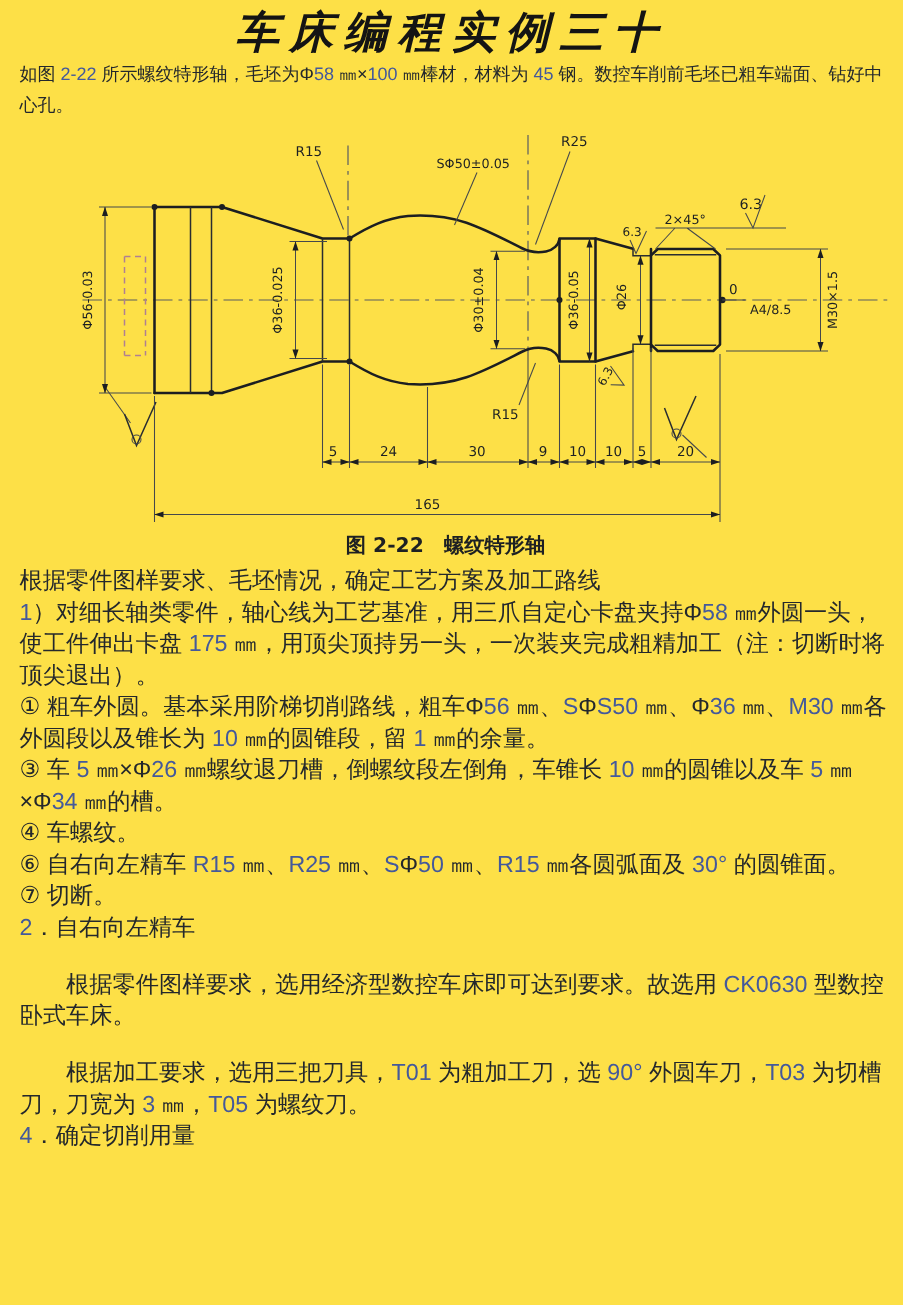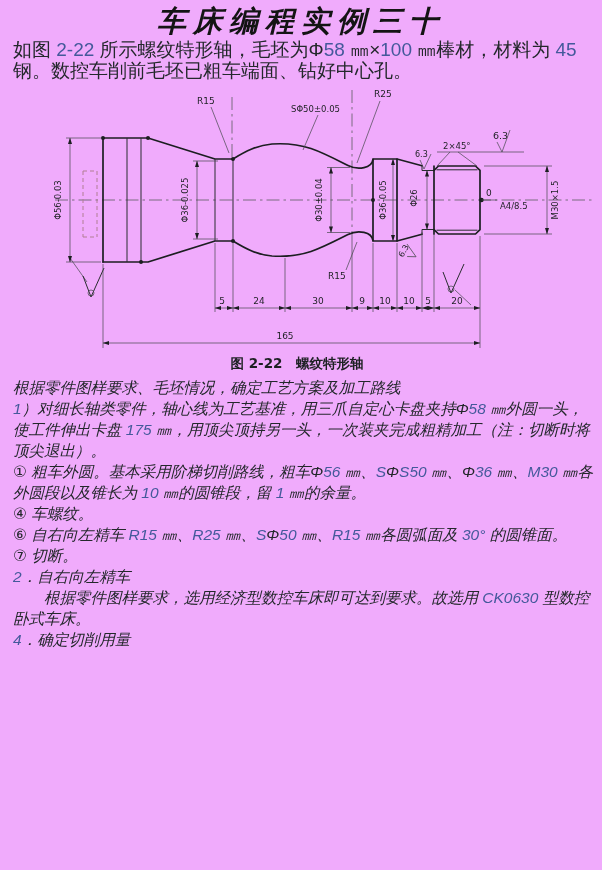--- a/index.html
+++ b/index.html
@@ -1,26 +1,26 @@
 <!DOCTYPE html>
 <html><head>
 <meta charset="utf-8">
 <style>
   html,body{margin:0;padding:0;background:#e8e8e8;}
-  .page{position:relative;width:602px;height:870px;background:#f0abfc;overflow:hidden;
+  .page{position:relative;width:602px;height:870px;background:#fde047;overflow:hidden;
         font-family:"Liberation Sans","DejaVu Sans",sans-serif;}
   .title{position:absolute;top:2px;left:0;right:0;text-align:center;
          font-family:"DejaVu Serif","Liberation Serif",serif;
          font-style:italic;font-weight:bold;font-size:29px;letter-spacing:7px;color:#141414;}
   .intro{position:absolute;top:39px;left:13px;width:578px;
-         font-size:19px;line-height:21px;color:#24282c;}
+         font-size:12px;line-height:21px;color:#24282c;}
   .bodytext{position:absolute;top:377px;left:13px;width:580px;
          font-size:15.5px;line-height:21px;color:#24282c;}
-  .bp{margin:0;padding:0;font-style:italic;}
-  .bp.ind{text-indent:2em;}
+  .bp{margin:0;padding:0;}
+  .bp.ind{text-indent:2em;margin-top:17px;}
   .cjk{color:#24282c;}
   .lat{color:#44599b;}
   svg.drawing{position:absolute;top:84px;left:0;}
   svg text{font-family:"DejaVu Sans","Liberation Sans",sans-serif;fill:#1d2023;}
   .bold{stroke:#1c1e21;stroke-width:1.7;fill:none;stroke-linecap:round;stroke-linejoin:round;}
   .med{stroke:#2a2d30;stroke-width:1;fill:none;}
   .thin{stroke:#45484c;stroke-width:0.7;fill:none;}
   .cl{stroke:#5a5d61;stroke-width:0.8;stroke-dasharray:13 4 2.5 4;fill:none;}
   .dashp{stroke:#b07f92;stroke-width:1;stroke-dasharray:4 3;fill:none;}
   .dot{fill:#1c1e21;stroke:none;}
@@ -158,21 +158,23 @@
       <text x="285" y="339" font-size="9" text-anchor="middle">165</text>
     </g>
 
     <text x="297" y="368" font-size="13.5" font-weight="bold" text-anchor="middle" fill="#111">图 2-22　螺纹特形轴</text>
   </svg>
 
   <div class="bodytext">
       <p class="bp"><span class="cjk">根据零件图样要求、毛坯情况，确定工艺方案及加工路线</span></p>
       <p class="bp"><span class="lat">1</span><span class="cjk">）对细长轴类零件，轴心线为工艺基准，用三爪自定心卡盘夹持Φ</span><span class="lat">58</span><span class="cjk"> ㎜外圆一头，使工件伸出卡盘 </span><span class="lat">175</span><span class="cjk"> ㎜，用顶尖顶持另一头，一次装夹完成粗精加工（注：切断时将顶尖退出）。</span></p>
       <p class="bp"><span class="cjk">① 粗车外圆。基本采用阶梯切削路线，粗车Φ</span><span class="lat">56</span><span class="cjk"> ㎜、</span><span class="lat">S</span><span class="cjk">Φ</span><span class="lat">S50</span><span class="cjk"> ㎜、Φ</span><span class="lat">36</span><span class="cjk"> ㎜、</span><span class="lat">M30</span><span class="cjk"> ㎜各外圆段以及锥长为 </span><span class="lat">10</span><span class="cjk"> ㎜的圆锥段，留 </span><span class="lat">1</span><span class="cjk"> ㎜的余量。</span></p>
+      <p class="bp"><span class="cjk">③ 车 </span><span class="lat">5</span><span class="cjk"> ㎜×Φ</span><span class="lat">26</span><span class="cjk"> ㎜螺纹退刀槽，倒螺纹段左倒角，车锥长 </span><span class="lat">10</span><span class="cjk"> ㎜的圆锥以及车 </span><span class="lat">5</span><span class="cjk"> ㎜×Φ</span><span class="lat">34</span><span class="cjk"> ㎜的槽。</span></p>
       <p class="bp"><span class="cjk">④ 车螺纹。</span></p>
       <p class="bp"><span class="cjk">⑥ 自右向左精车 </span><span class="lat">R15</span><span class="cjk"> ㎜、</span><span class="lat">R25</span><span class="cjk"> ㎜、</span><span class="lat">S</span><span class="cjk">Φ</span><span class="lat">50</span><span class="cjk"> ㎜、</span><span class="lat">R15</span><span class="cjk"> ㎜各圆弧面及 </span><span class="lat">30°</span><span class="cjk"> 的圆锥面。</span></p>
       <p class="bp"><span class="cjk">⑦ 切断。</span></p>
       <p class="bp"><span class="lat">2</span><span class="cjk">．自右向左精车</span></p>
       <p class="bp ind"><span class="cjk">根据零件图样要求，选用经济型数控车床即可达到要求。故选用 </span><span class="lat">CK0630</span><span class="cjk"> 型数控卧式车床。</span></p>
+      <p class="bp ind"><span class="cjk">根据加工要求，选用三把刀具，</span><span class="lat">T01</span><span class="cjk"> 为粗加工刀，选 </span><span class="lat">90°</span><span class="cjk"> 外圆车刀，</span><span class="lat">T03</span><span class="cjk"> 为切槽刀，刀宽为 </span><span class="lat">3</span><span class="cjk"> ㎜，</span><span class="lat">T05</span><span class="cjk"> 为螺纹刀。</span></p>
       <p class="bp"><span class="lat">4</span><span class="cjk">．确定切削用量</span></p>
     </div>
 
 </div>
 
 </body></html>

